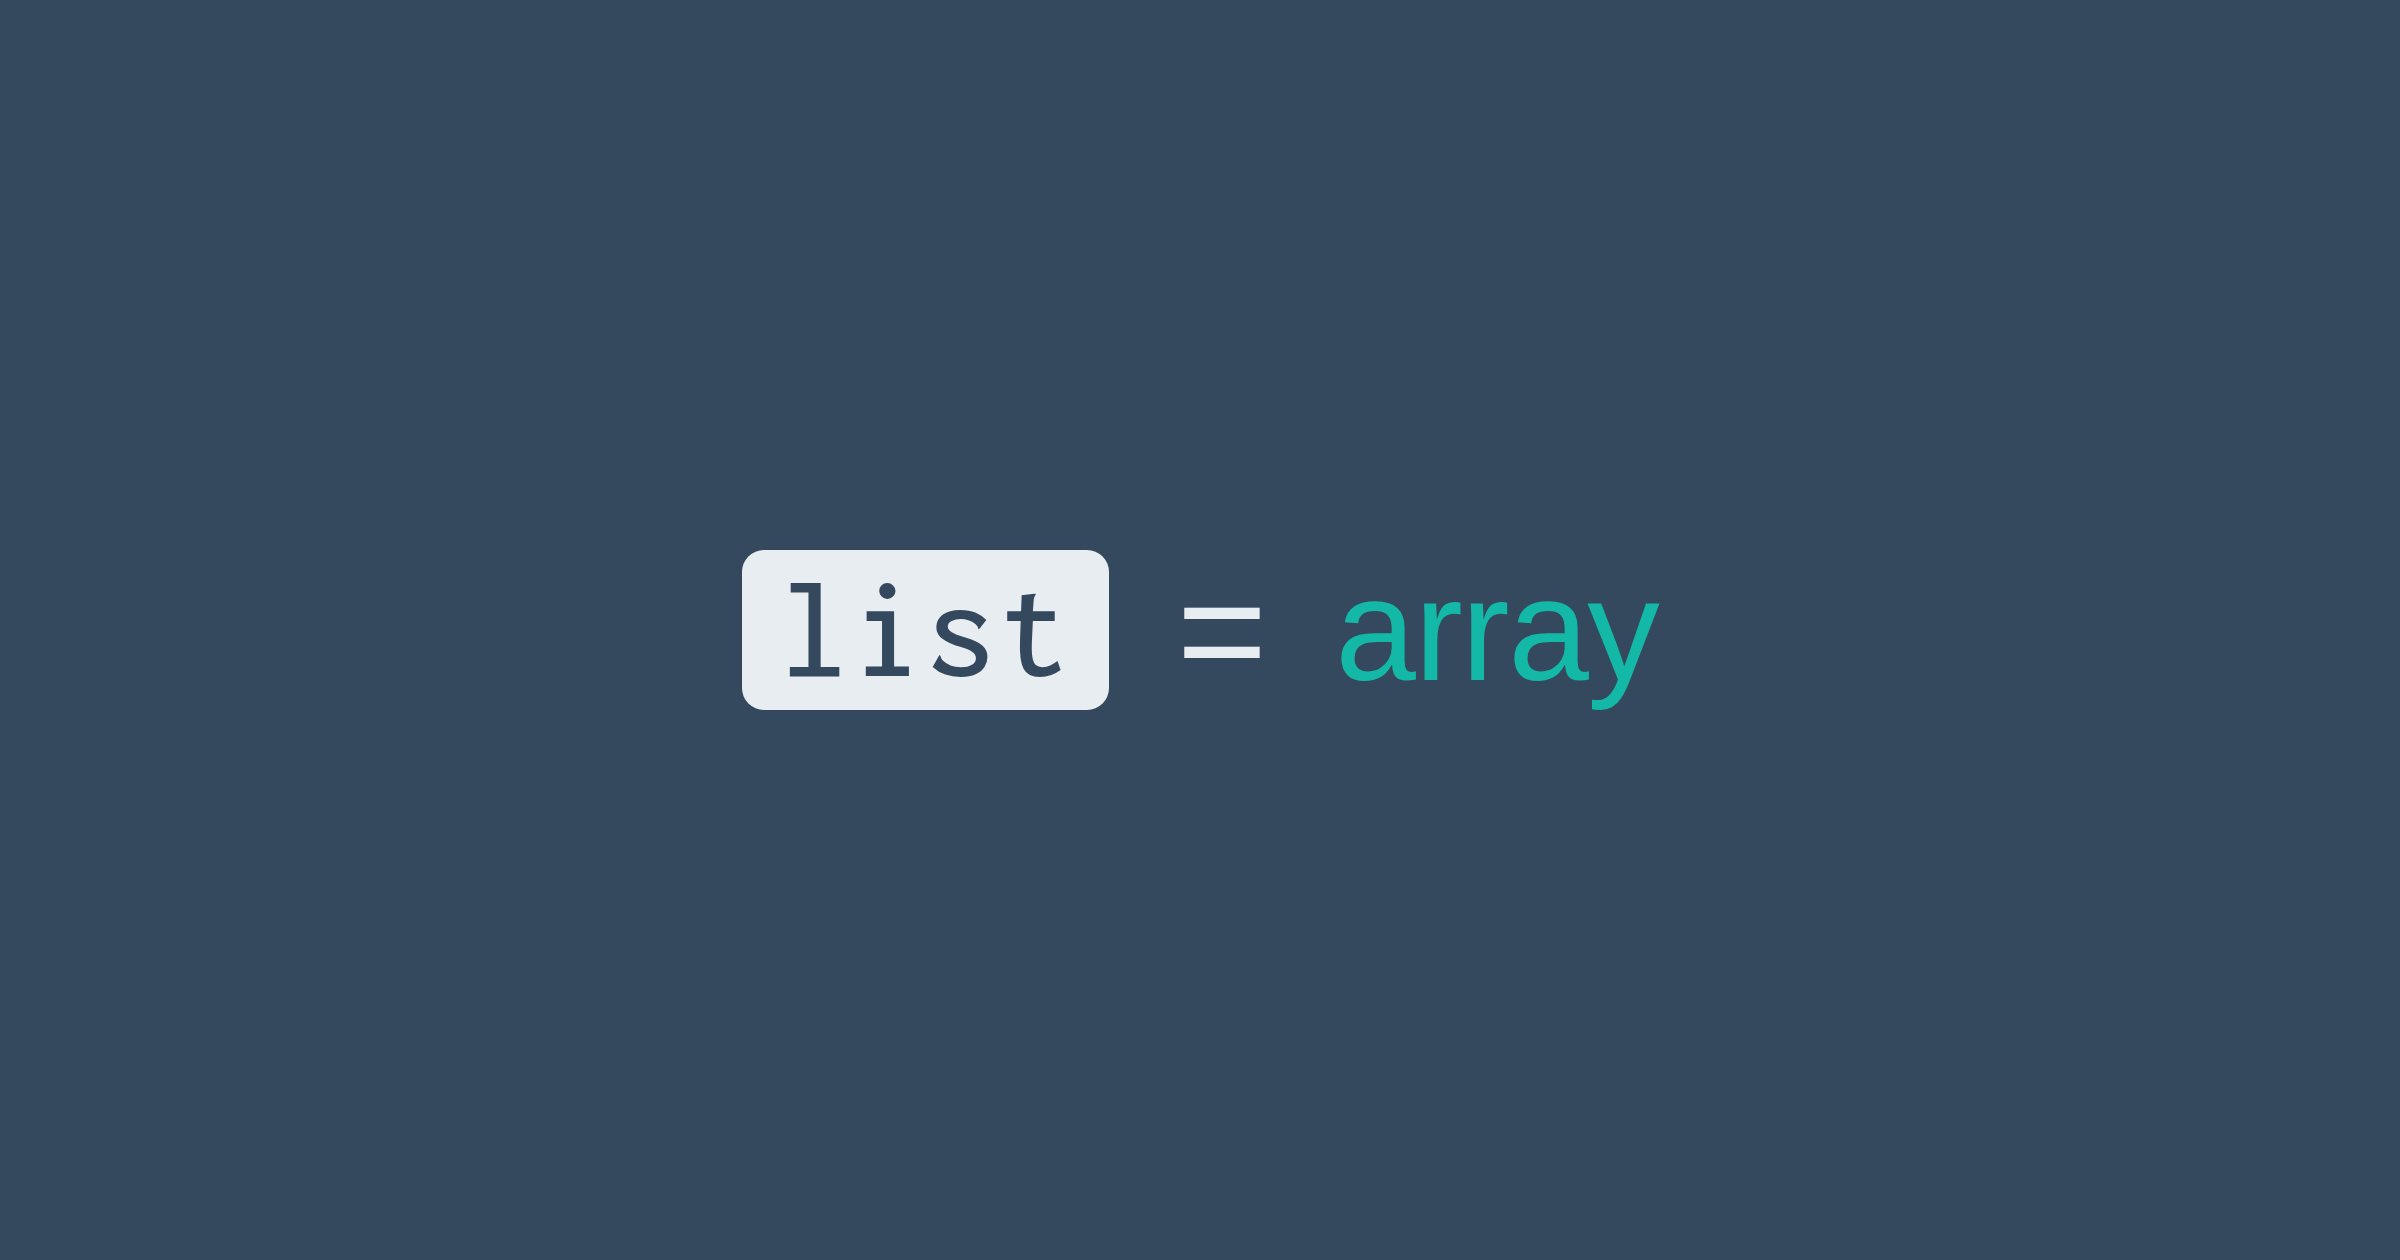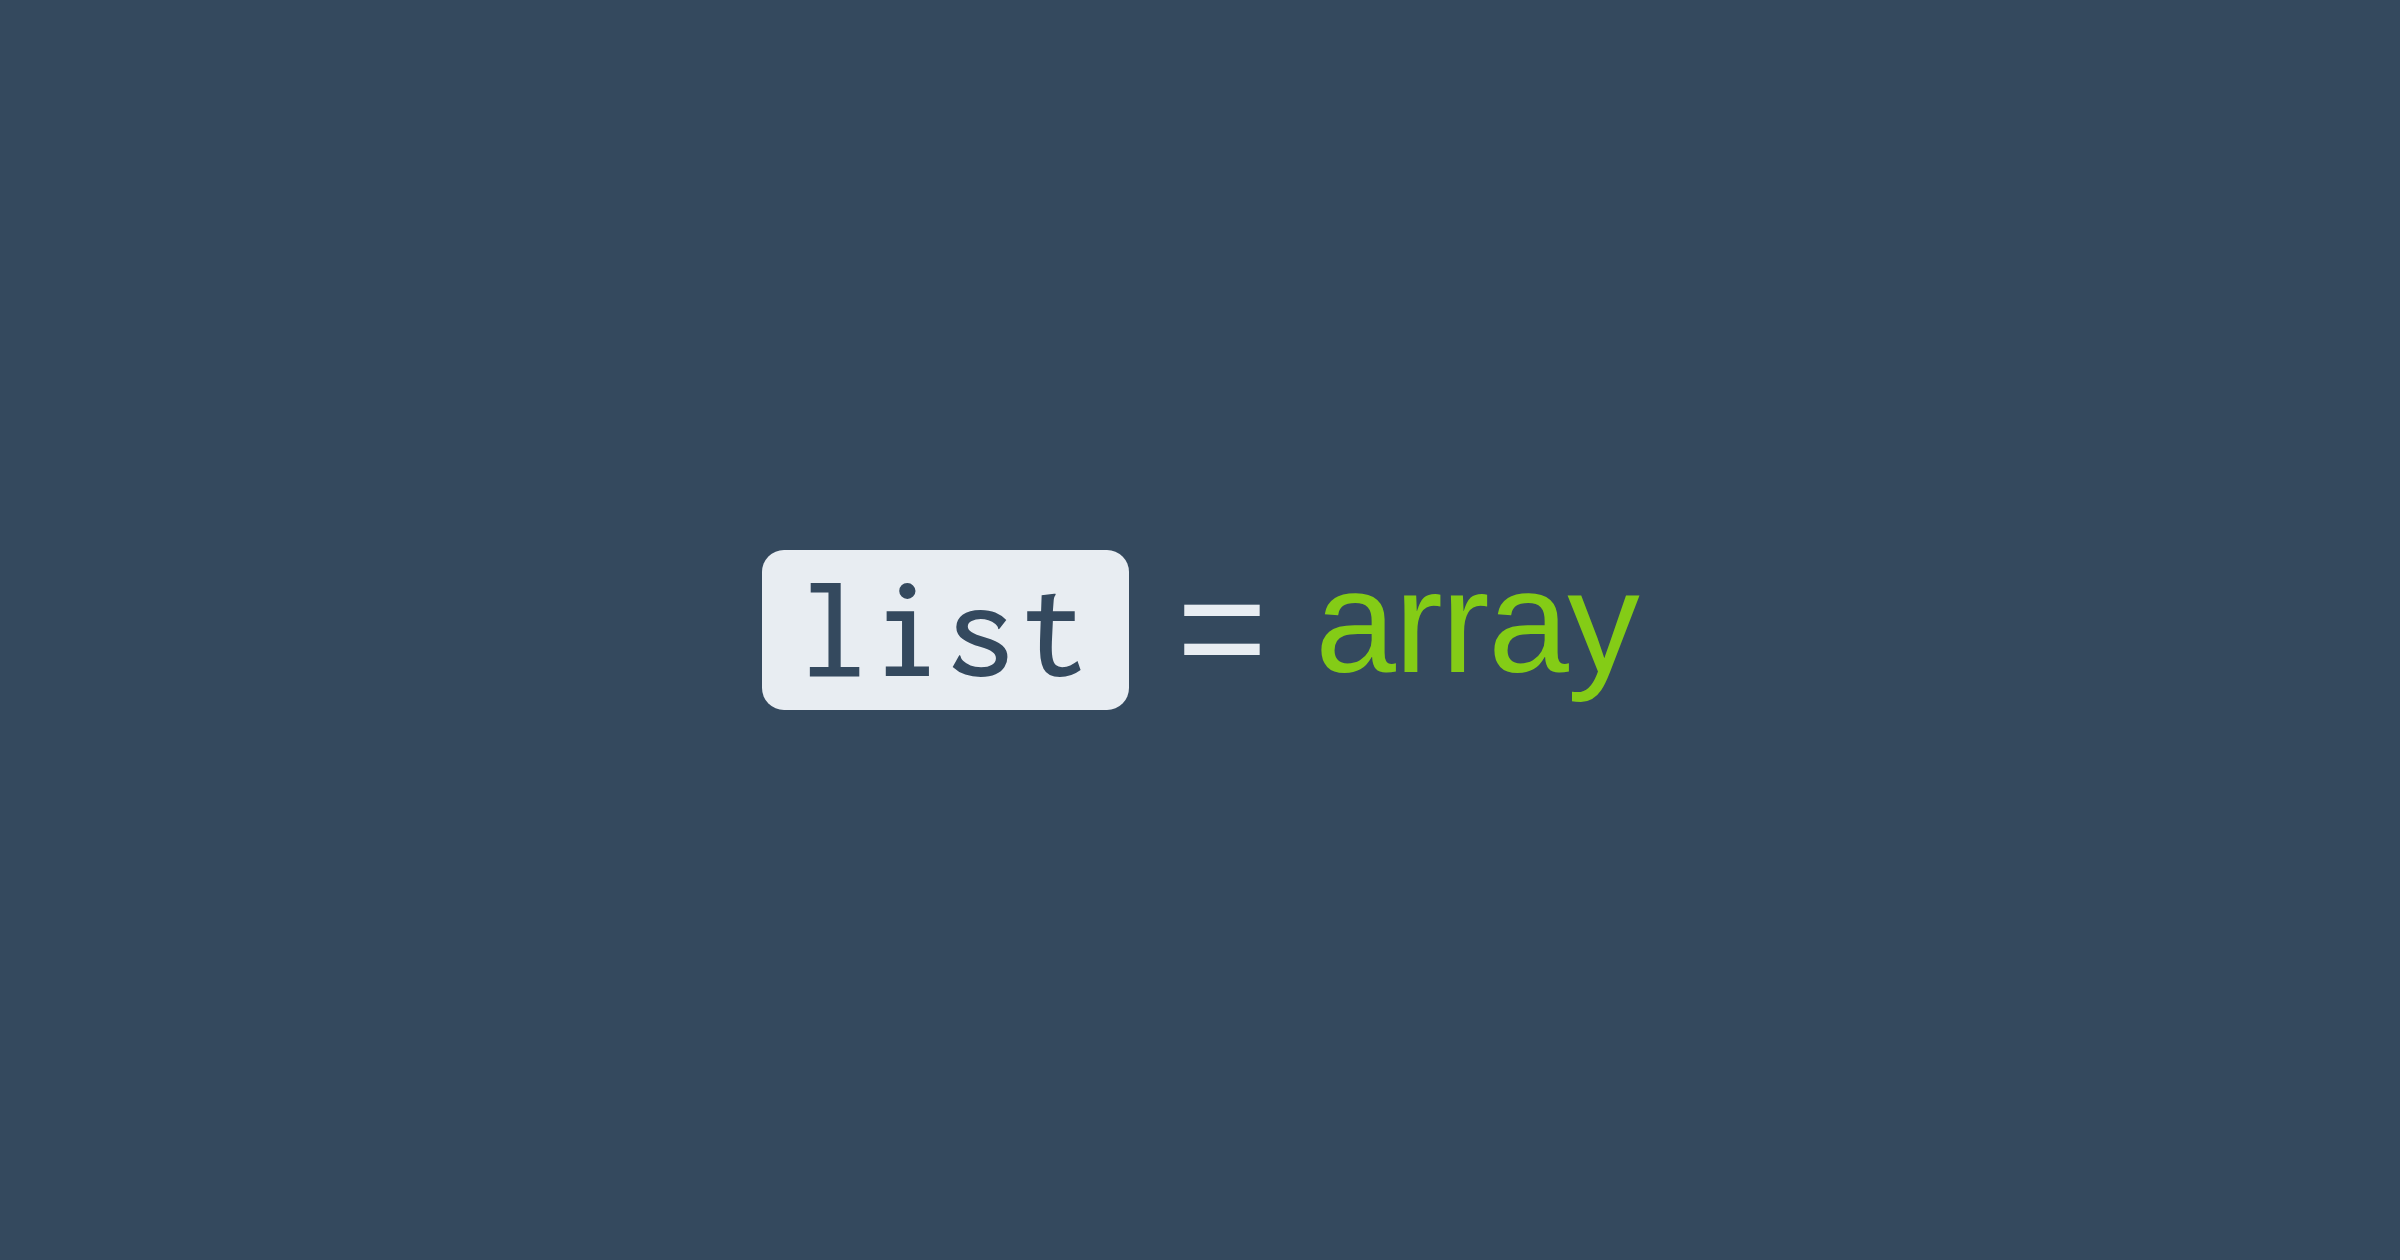--- a/index.html
+++ b/index.html
@@ -11,42 +11,43 @@
       width: 2400px;
       height: 1260px;
       background-color: #34495e;
       display: flex;
       align-items: center;
       justify-content: center;
       font-family: 'SF Mono', 'Monaco', 'Inconsolata', 'Consolas', 'Courier New', monospace;
     }
     .container {
       display: flex;
-      gap: 48px;
+      align-items: center;
+      gap: 68px;
     }
     .list-box {
       background-color: #e8edf2;
       color: #34495e;
       padding: 10px 38px;
       border-radius: 22px;
       font-size: 140px;
       font-weight: 500;
       line-height: 1;
       font-family: 'SF Mono', 'Monaco', 'Inconsolata', 'Consolas', 'Courier New', monospace;
       letter-spacing: 0.02em;
     }
     .equals {
       color: #e8edf2;
       font-size: 155px;
       font-weight: 300;
       font-family: -apple-system, BlinkMacSystemFont, 'Segoe UI', sans-serif;
       line-height: 1;
     }
     .array-text {
-      color: #84cc16;
+      color: #14b8a6;
       font-size: 145px;
       font-weight: 400;
       font-family: -apple-system, BlinkMacSystemFont, 'Segoe UI', 'Helvetica Neue', sans-serif;
       line-height: 1;
       letter-spacing: -0.01em;
     }
   </style>
 </head>
 <body>
 

